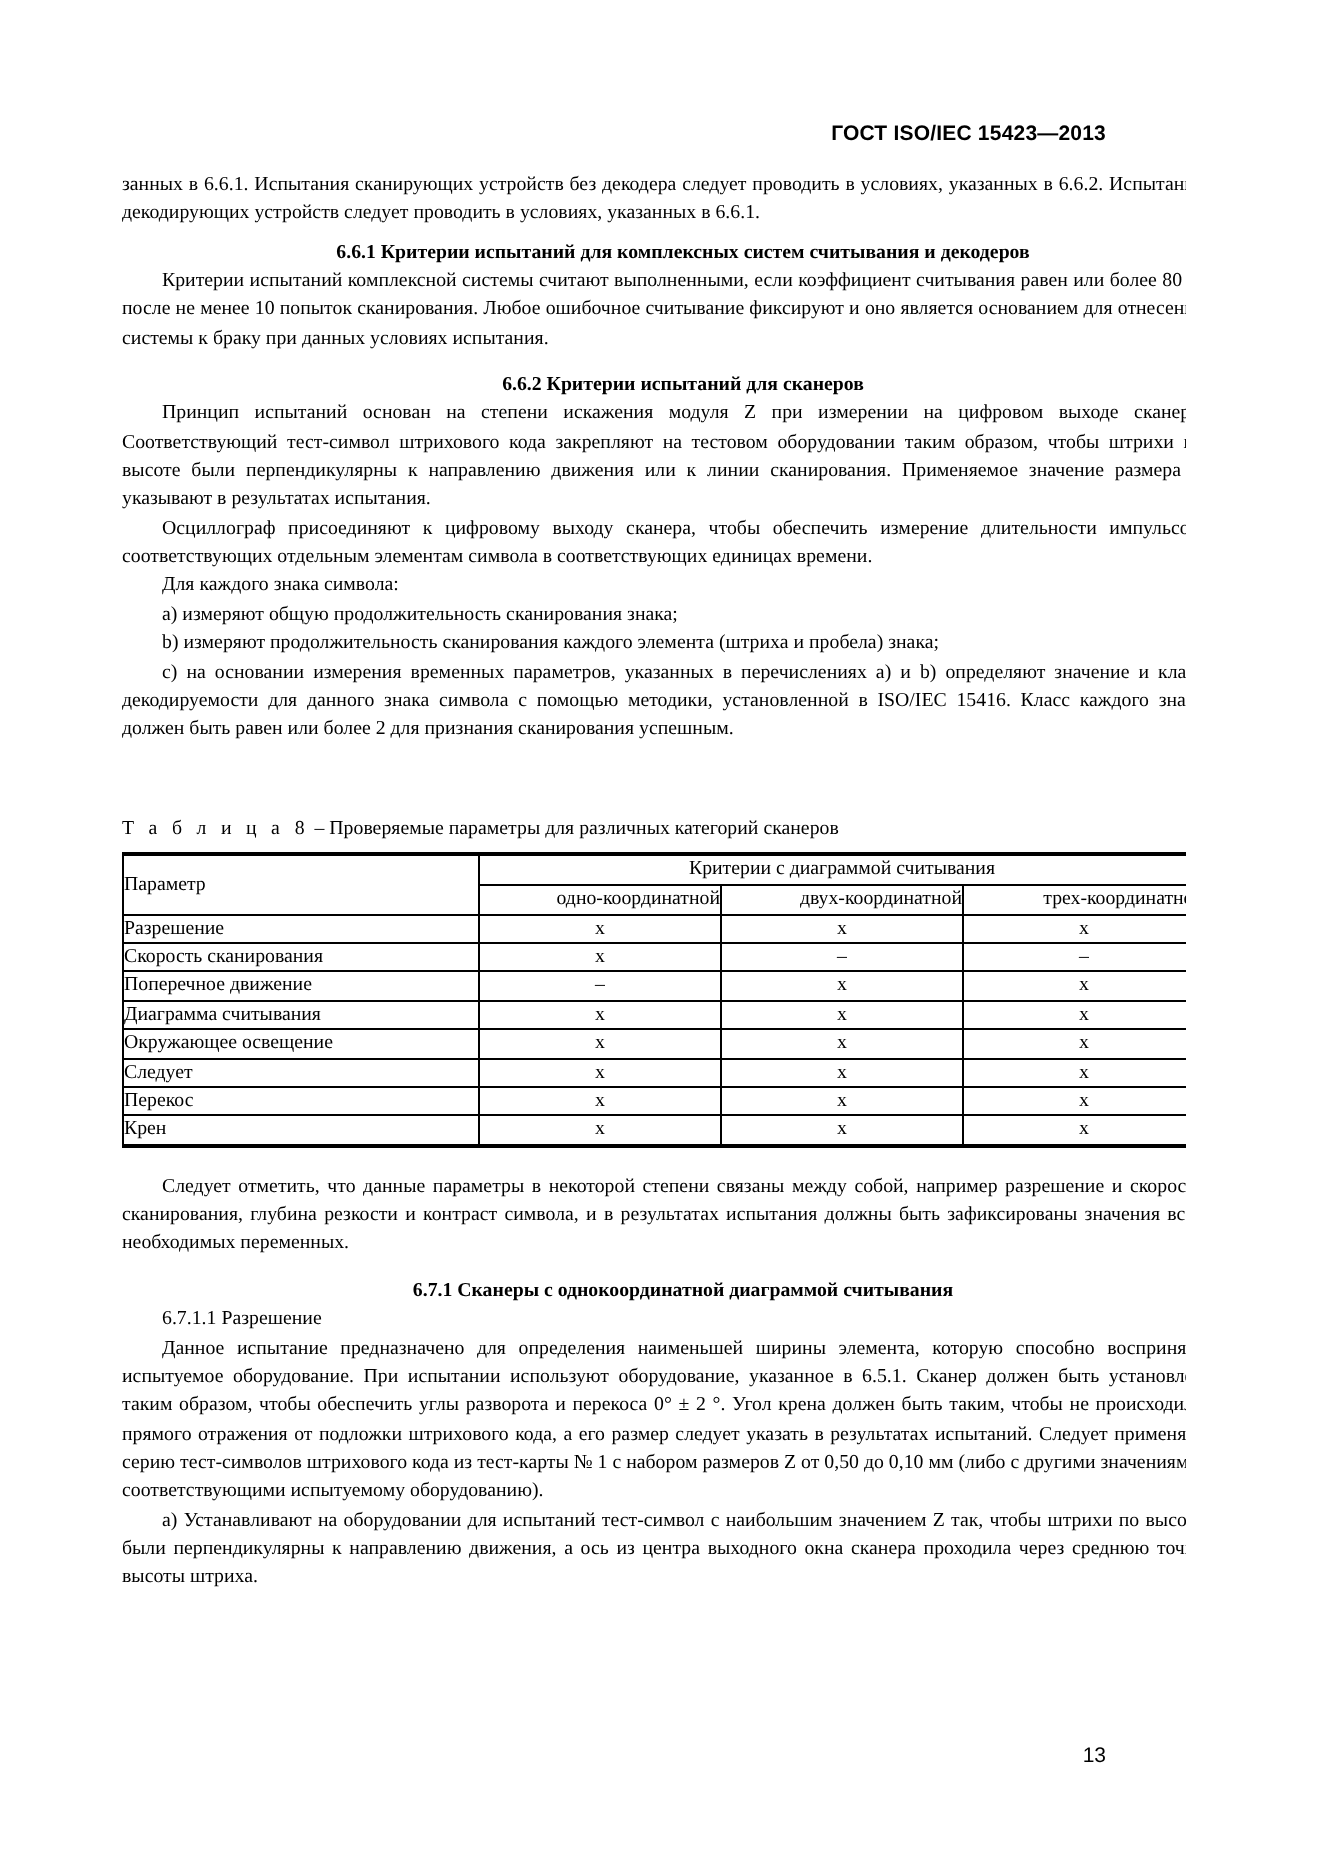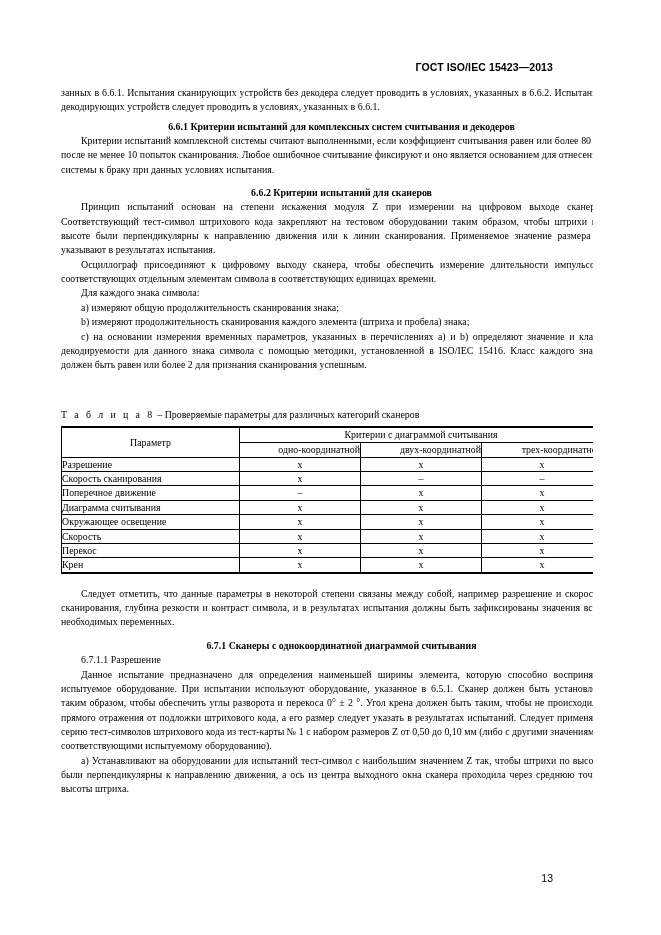--- a/index.html
+++ b/index.html
@@ -89,21 +89,21 @@
     vertical-align: middle;
   }
   table.params .outer-top td,
   table.params .outer-top th { border-top-width: 2px; }
   table.params col.c0 { width: 178px; }
   table.params col.c1 { width: 121px; }
   table.params col.c2 { width: 121px; }
   table.params col.c3 { width: 121px; }
 
   th.hdr-param {
-    text-align: center;
+    text-align: left;
     height: 28px;
     border-bottom-width: 2px;
   }
   th.hdr-group {
     text-align: center;
     height: 14px;
   }
   th.hdr-sub {
     text-align: right;
     height: 14px;
@@ -214,21 +214,21 @@
             <td class="p-val">x</td>
             <td class="p-val">x</td>
           </tr>
           <tr>
             <td class="p-name">Окружающее освещение</td>
             <td class="p-val">x</td>
             <td class="p-val">x</td>
             <td class="p-val">x</td>
           </tr>
           <tr>
-            <td class="p-name">Скорость</td>
+            <td class="p-name">Следует</td>
             <td class="p-val">x</td>
             <td class="p-val">x</td>
             <td class="p-val">x</td>
           </tr>
           <tr>
             <td class="p-name">Перекос</td>
             <td class="p-val">x</td>
             <td class="p-val">x</td>
             <td class="p-val">x</td>
           </tr>

